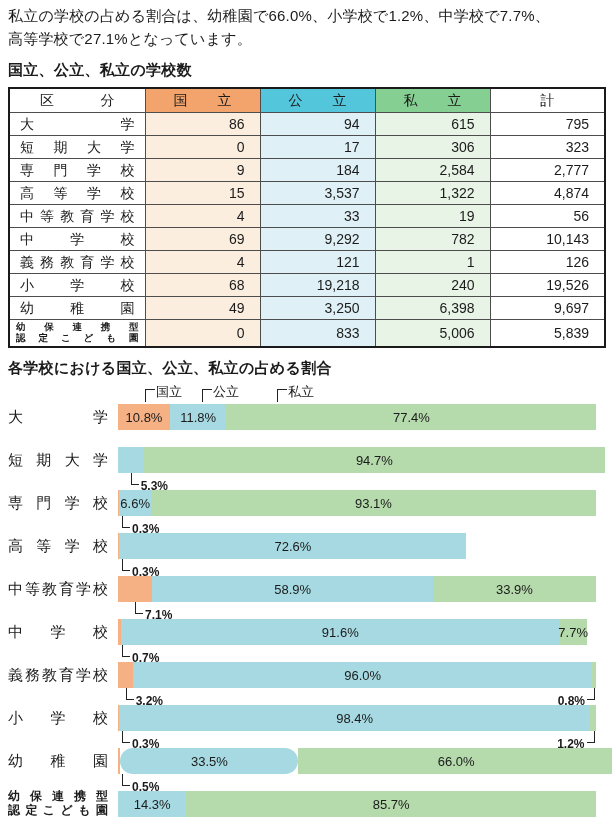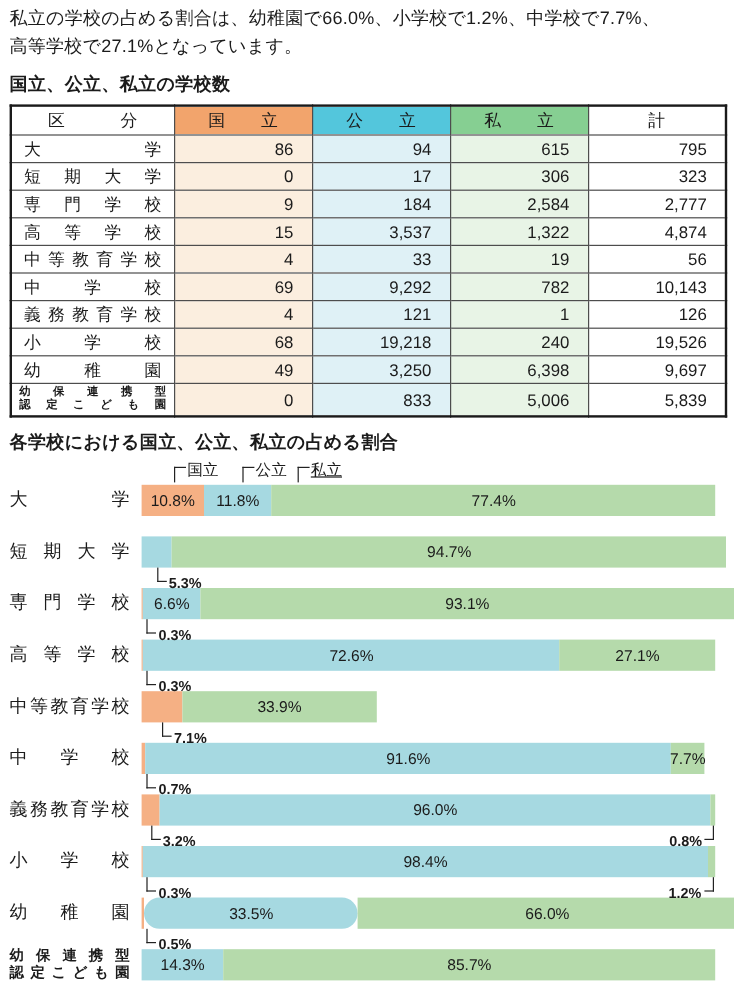--- a/index.html
+++ b/index.html
@@ -256,21 +256,21 @@
   <div class="chart">
     <div class="legend" id="legend">
         <div class="legend-item" style="left: 137px;">
           <span class="lg-elbow"></span>
           <span class="lg-txt">国立</span>
         </div>
         <div class="legend-item" style="left: 194px;">
           <span class="lg-elbow"></span>
           <span class="lg-txt">公立</span>
         </div>
-        <div class="legend-item" style="left: 240px; text-decoration: underline;">
+        <div class="legend-item" style="left: 269px;">
           <span class="lg-elbow"></span>
           <span class="lg-txt">私立</span>
         </div>
       </div>
     <div id="chart-rows">
   <div class="crow">
     <div class="clabel">
             <div class="spread">
               <span>大</span>
               <span>学</span>
@@ -318,21 +318,21 @@
               <span>学</span>
               <span>校</span>
             </div>
           </div>
     <div class="cbar">
             <div class="callout" style="left: 4px;">
               <span class="c-elbow"></span>
               <span class="c-text">0.3%</span>
             </div>
             <div class="seg dots" style="width: 1.434px; background: rgb(245, 176, 132);"></div>
-            <div class="seg dots" style="width: 31.548px; background: rgb(166, 217, 225); padding-left: 16px;">
+            <div class="seg dots" style="width: 31.548px; background: rgb(166, 217, 225);">
               <span class="seg-label">6.6%</span>
             </div>
             <div class="seg dots" style="width: 445.018px; background: rgb(181, 218, 171);">
               <span class="seg-label">93.1%</span>
             </div>
           </div>
   </div>
 
   <div class="crow">
     <div class="clabel">
@@ -344,23 +344,20 @@
             </div>
           </div>
     <div class="cbar">
             <div class="callout" style="left: 4px;">
               <span class="c-elbow"></span>
               <span class="c-text">0.3%</span>
             </div>
             <div class="seg dots" style="width: 1.434px; background: rgb(245, 176, 132);"></div>
             <div class="seg dots" style="width: 347.028px; background: rgb(166, 217, 225);">
               <span class="seg-label">72.6%</span>
-            </div>
-            <div class="seg dots" style="width: 129.538px; background: rgb(181, 218, 171);">
-              <span class="seg-label">27.1%</span>
             </div>
           </div>
   </div>
 
   <div class="crow">
     <div class="clabel">
             <div class="spread">
               <span>中</span>
               <span>等</span>
               <span>教</span>
@@ -368,20 +365,23 @@
               <span>学</span>
               <span>校</span>
             </div>
           </div>
     <div class="cbar">
             <div class="callout" style="left: 16.969px;">
               <span class="c-elbow"></span>
               <span class="c-text">7.1%</span>
             </div>
             <div class="seg dots" style="width: 33.938px; background: rgb(245, 176, 132);"></div>
+            <div class="seg dots" style="width: 281.542px; background: rgb(166, 217, 225);">
+              <span class="seg-label">58.9%</span>
+            </div>
             <div class="seg dots" style="width: 162.042px; background: rgb(181, 218, 171);">
               <span class="seg-label">33.9%</span>
             </div>
           </div>
   </div>
 
   <div class="crow">
     <div class="clabel">
             <div class="spread">
               <span>中</span>

